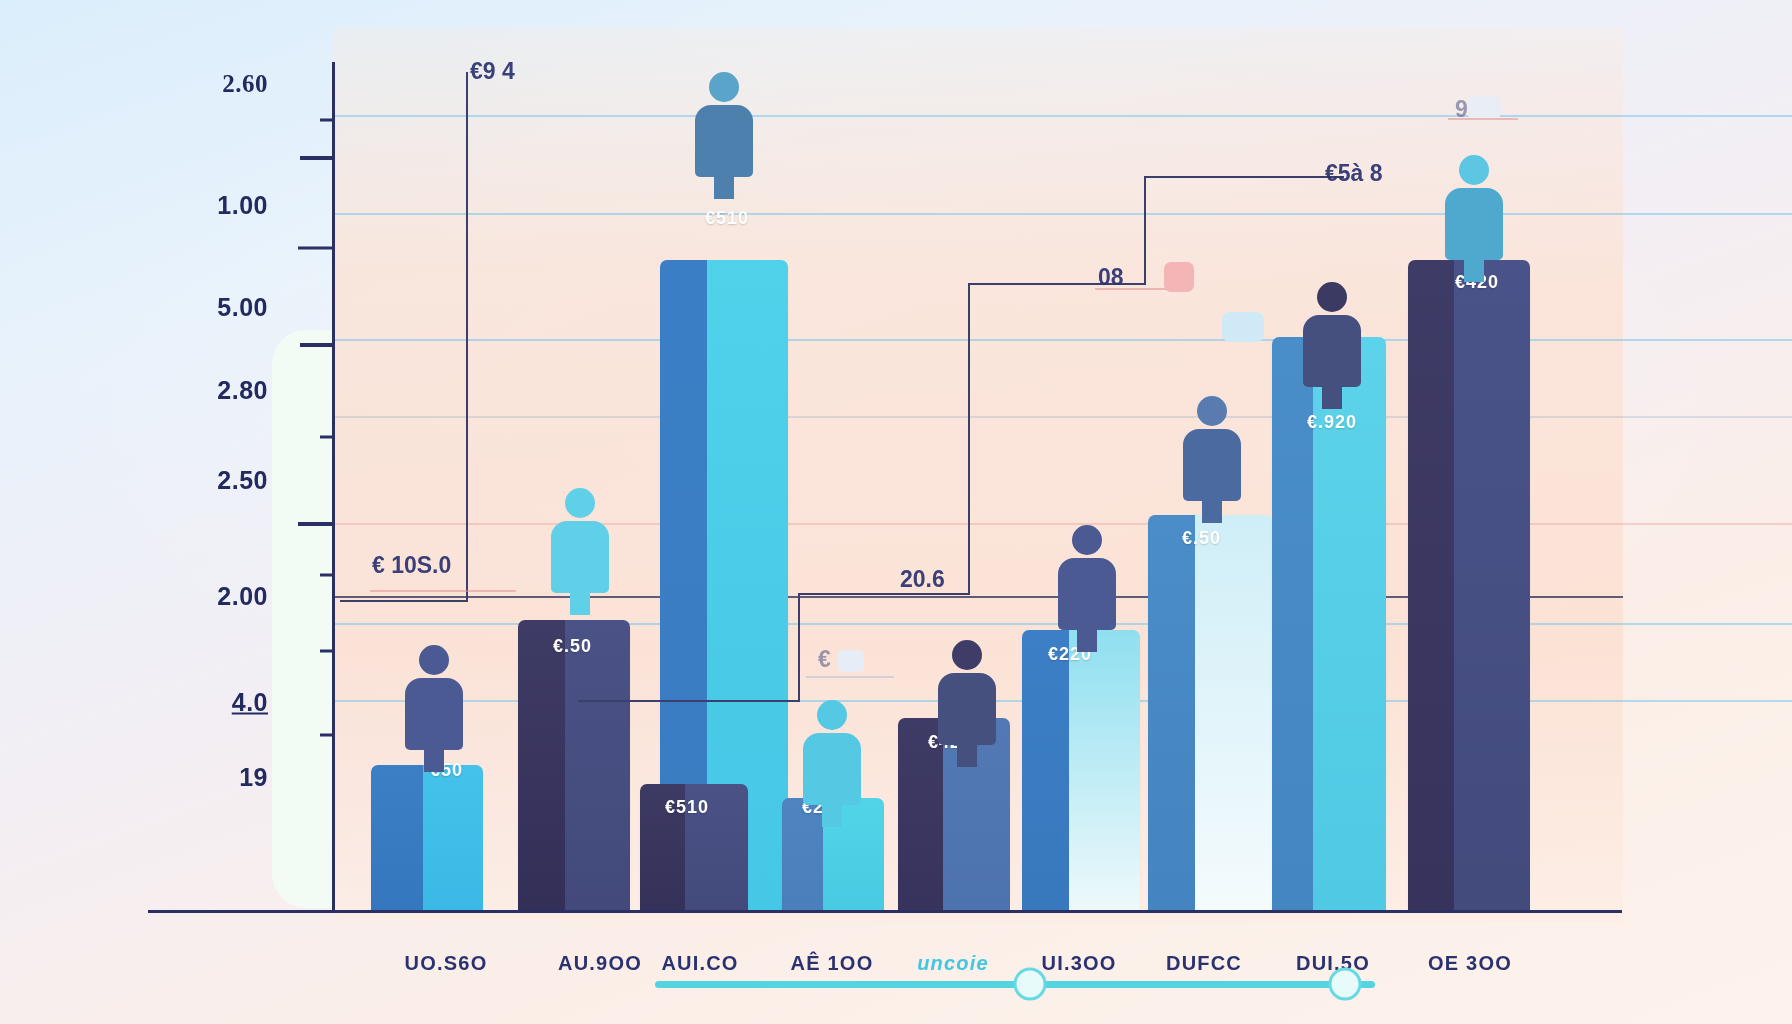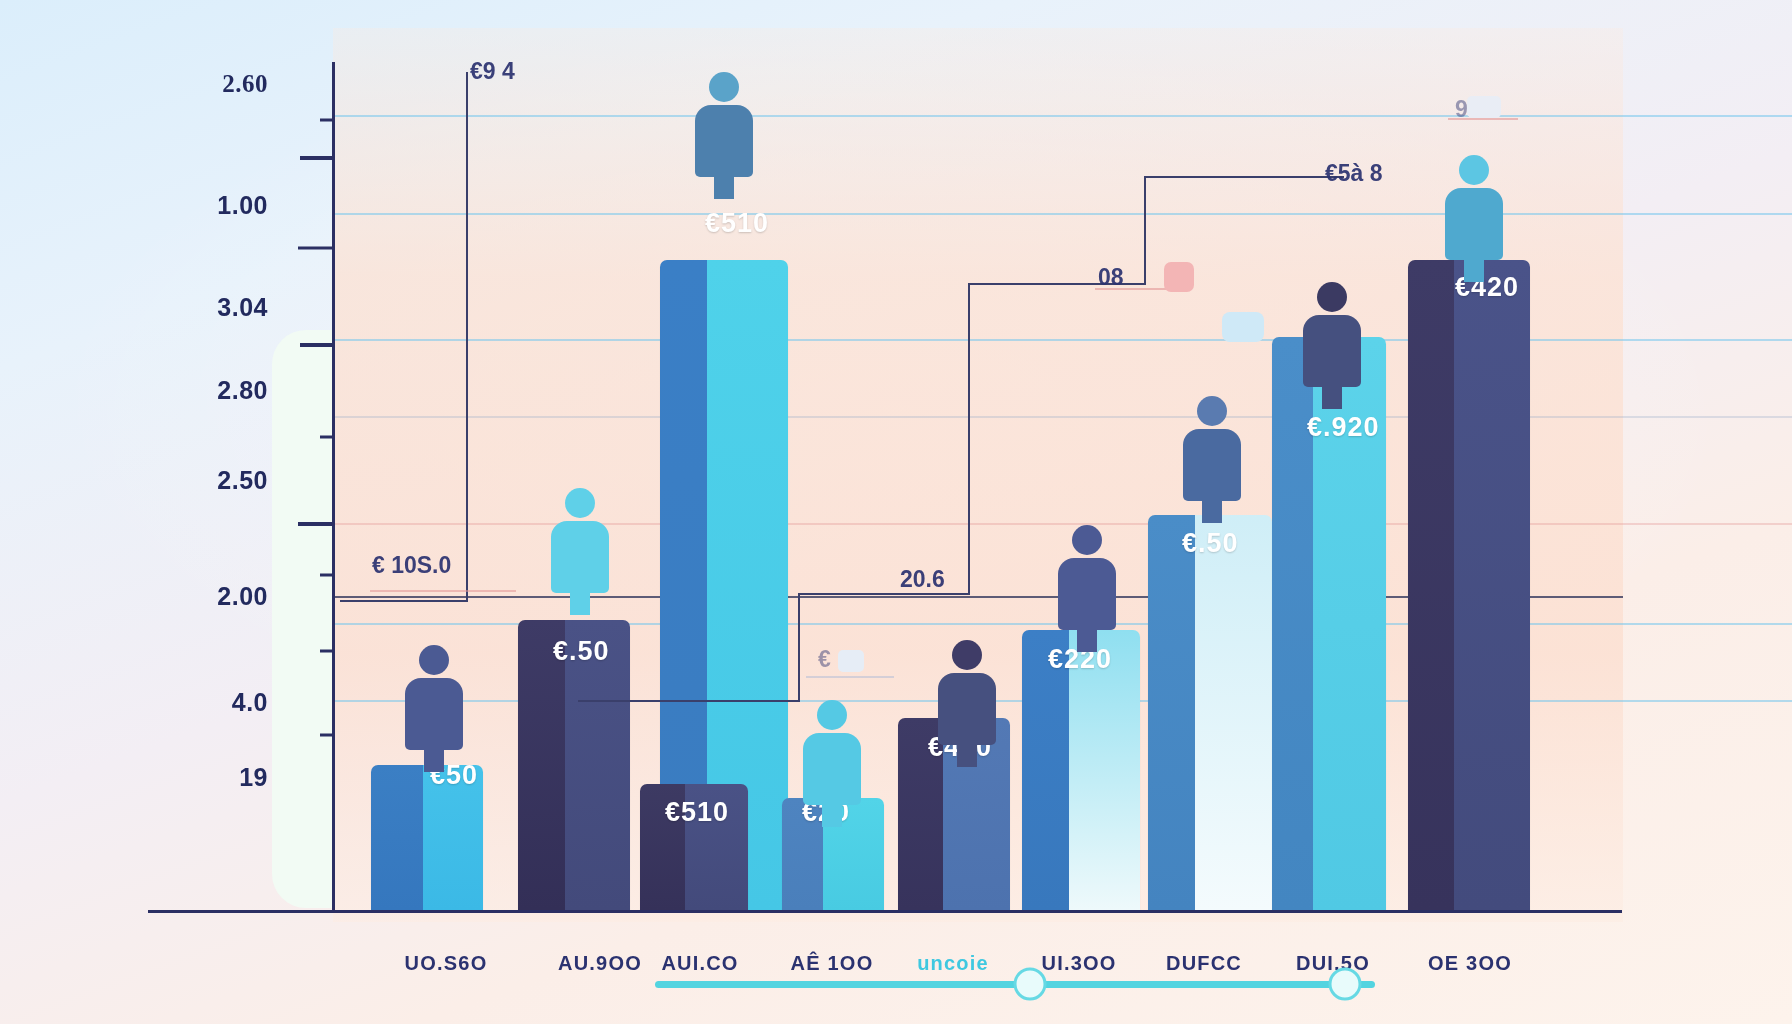--- a/index.html
+++ b/index.html
@@ -31,33 +31,33 @@
     font-size:25px;font-weight:700;letter-spacing:.5px;white-space:nowrap;}
   .ytickwrap{position:absolute;left:0;width:320px;text-align:right;}
   .tickmark{position:absolute;left:312px;width:22px;height:4px;background:#2b2f63;transform:translateY(-50%);}
   .tickmark.small{left:320px;width:14px;height:3px;}
 
   
   .bar{position:absolute;bottom:114px;border-radius:7px 7px 0 0;overflow:hidden;
     box-shadow:0 1px 2px rgba(0,0,0,.05);}
   .bstripes{position:absolute;inset:0;display:flex;}
   .bstripes div{height:100%;}
-  .blabel{position:absolute;color:#fff;font-size:27px;font-weight:700;letter-spacing:1px;
+  .blabel{position:absolute;color:#fff;font-size:18px;font-weight:700;letter-spacing:1px;
     text-shadow:0 1px 2px rgba(0,0,0,.18);white-space:nowrap;}
 
   
   .person{position:absolute;width:64px;}
   .p-head{width:30px;height:30px;border-radius:50%;margin:0 auto 3px;}
   .p-body{width:58px;height:72px;margin:0 auto;border-radius:16px 16px 5px 5px;position:relative;}
   .p-body:after{content:"";position:absolute;left:50%;bottom:-22px;transform:translateX(-50%);
     width:20px;height:26px;background:inherit;}
 
   .xtick{position:absolute;top:952px;transform:translateX(-50%);color:#2b3270;
     font-size:20px;font-weight:700;letter-spacing:1.2px;white-space:nowrap;}
-  .xtick.accent{color:#3fc8e0;}
+  .xtick.accent{color:#3fc8e0;font-style:italic;}
 
   
   .ann-line{position:absolute;border-color:#3a3f6b;border-style:solid;border-width:0;}
   .ann-txt{position:absolute;color:#2b3270;font-size:23px;font-weight:700;white-space:nowrap;opacity:.92;}
   .ann-txt.faint{opacity:.45;}
   .ann-under{position:absolute;height:2px;background:rgba(226,150,150,.55);}
 
   
   .chip{position:absolute;border-radius:6px;}
 
@@ -87,33 +87,33 @@
 
   <div class="yaxis"></div>
 
   <div class="ytickwrap" style="top:84px;">
     <span class="ytick" style="right:52px;top:0;font-family:Liberation Serif, serif;">2.60</span>
   </div>
   <div class="ytickwrap" style="top:205px;">
     <span class="ytick" style="right:52px;top:0;">1.00</span>
   </div>
   <div class="ytickwrap" style="top:307px;">
-    <span class="ytick" style="right:52px;top:0;">3.04</span>
+    <span class="ytick" style="right:52px;top:0;">5.00</span>
   </div>
   <div class="ytickwrap" style="top:390px;">
     <span class="ytick" style="right:52px;top:0;">2.80</span>
   </div>
   <div class="ytickwrap" style="top:480px;">
     <span class="ytick" style="right:52px;top:0;">2.50</span>
   </div>
   <div class="ytickwrap" style="top:596px;">
     <span class="ytick" style="right:52px;top:0;">2.00</span>
   </div>
   <div class="ytickwrap" style="top:702px;">
-    <span class="ytick" style="right:52px;top:0;">4.0</span>
+    <span class="ytick" style="right:52px;top:0;text-decoration:underline;">4.0</span>
   </div>
   <div class="ytickwrap" style="top:777px;">
     <span class="ytick" style="right:52px;top:0;">19</span>
   </div>
 
   <div class="tickmark small" style="top:120px;"></div>
   <div class="tickmark" style="top:158px;left:300px;width:34px;"></div>
   <div class="tickmark small" style="top:248px;left:298px;width:36px;"></div>
   <div class="tickmark" style="top:345px;left:300px;width:34px;"></div>
   <div class="tickmark small" style="top:437px;"></div>

